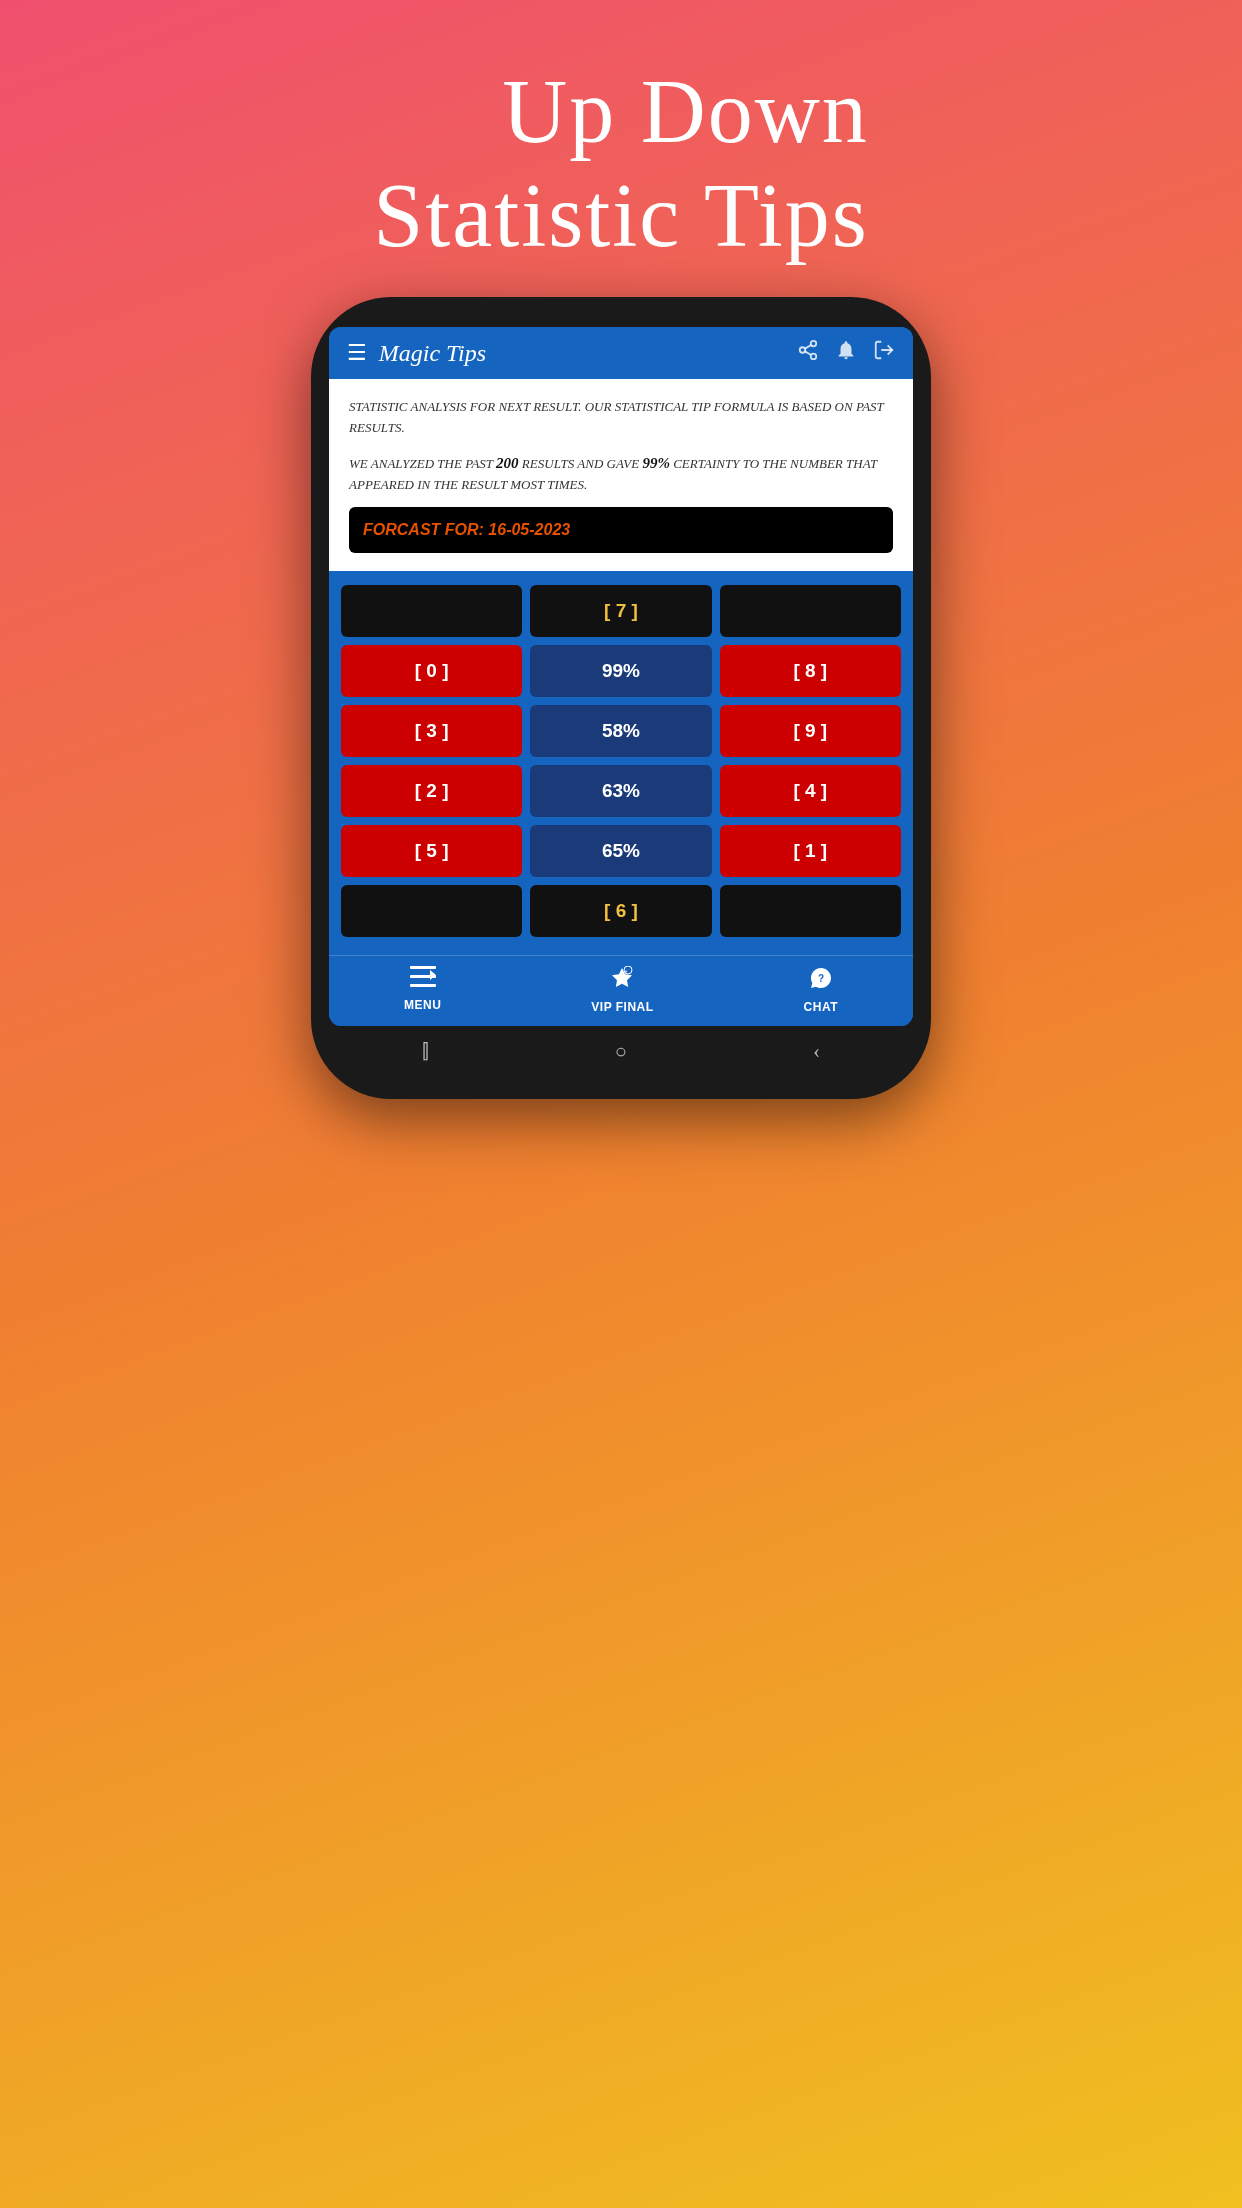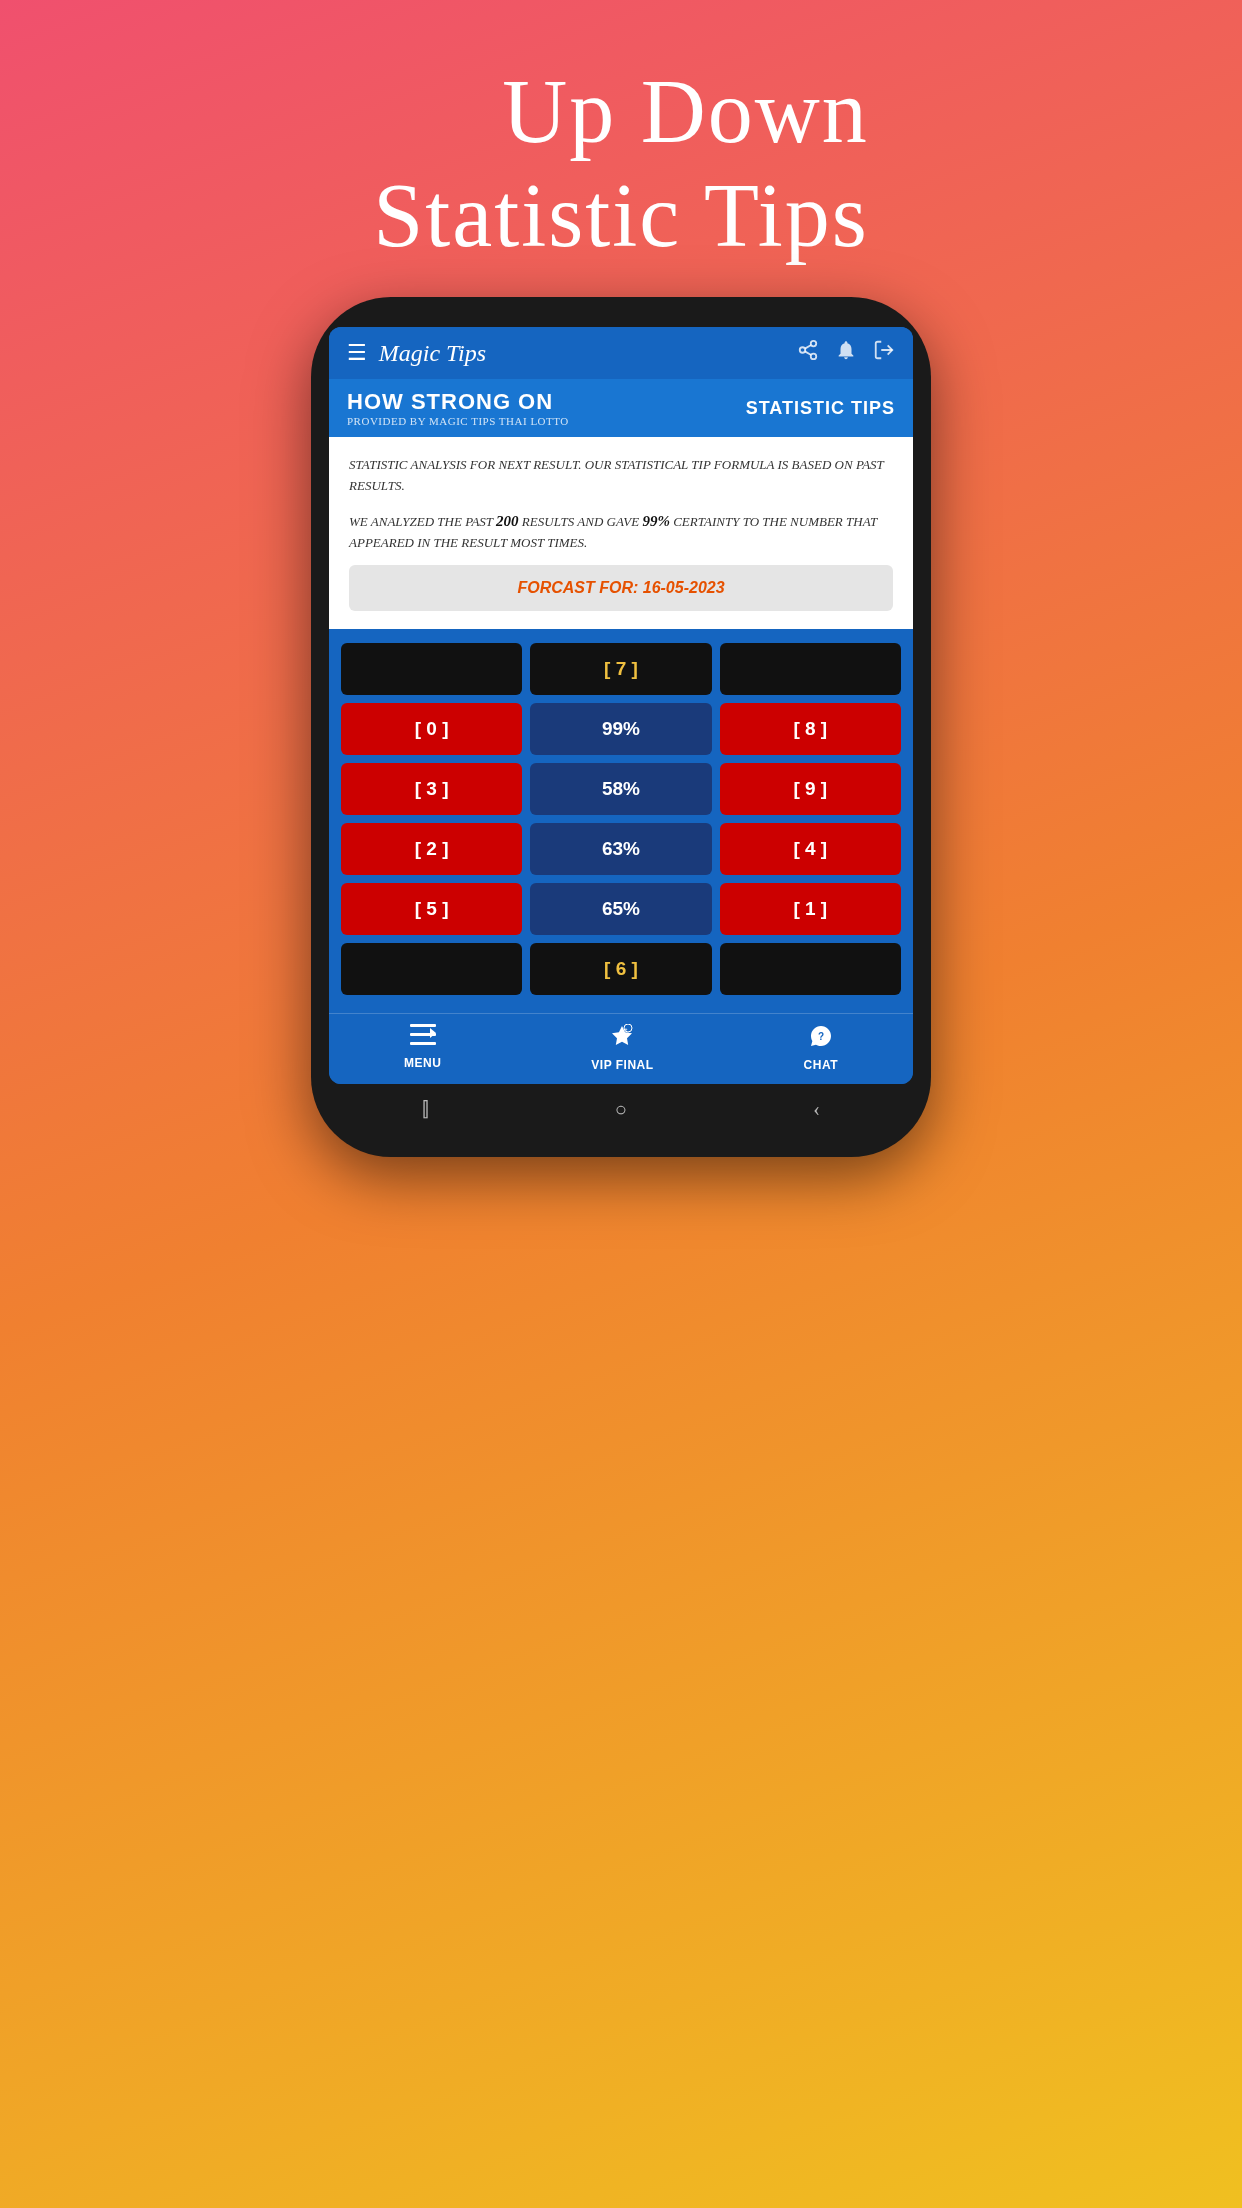--- a/index.html
+++ b/index.html
@@ -130,24 +130,24 @@
       font-variant: small-caps;
     }
 
     .content-area p span.bold-num {
       font-weight: 900;
       font-size: 15px;
       color: #111;
     }
 
     .forecast-box {
-      background: #e5e5e5;
+      background: #000000;
       border-radius: 6px;
       padding: 14px;
-      text-align: center;
+      text-align: left;
       margin-top: 8px;
     }
 
     .forecast-title {
       color: #1565c0;
       font-size: 16px;
       font-weight: 700;
       font-family: 'Arial', sans-serif;
       text-transform: uppercase;
     }
@@ -276,27 +276,20 @@
         <span class="top-icon">
           <svg width="22" height="22" viewBox="0 0 24 24" fill="none" stroke="rgba(255,255,255,0.8)" stroke-width="2">
             <path d="M9 21H5a2 2 0 0 1-2-2V5a2 2 0 0 1 2-2h4"></path>
             <polyline points="16 17 21 12 16 7"></polyline>
             <line x1="21" y1="12" x2="9" y2="12"></line>
           </svg>
         </span>
       </div>
     </div>
 
-    <div class="sub-header">
-      <div class="sub-header-left">
-        <h2>How strong on</h2>
-        <p>Provided by Magic tips thai lotto</p>
-      </div>
-      <div class="sub-header-right">Statistic Tips</div>
-    </div>
 
     <div class="content-area">
       <p>Statistic analysis for next result. Our statistical tip formula is based on past results.</p>
       <p>We analyzed the past <span class="bold-num">200</span> results and gave <span class="bold-num">99%</span> certainty to the number that appeared in the result most times.</p>
 
       <div class="forecast-box">
         <div class="forecast-title">
           <span>Forcast for:</span>
           <span> <span style="color:#e65100">16-05-2023</span></span>
         </div>

